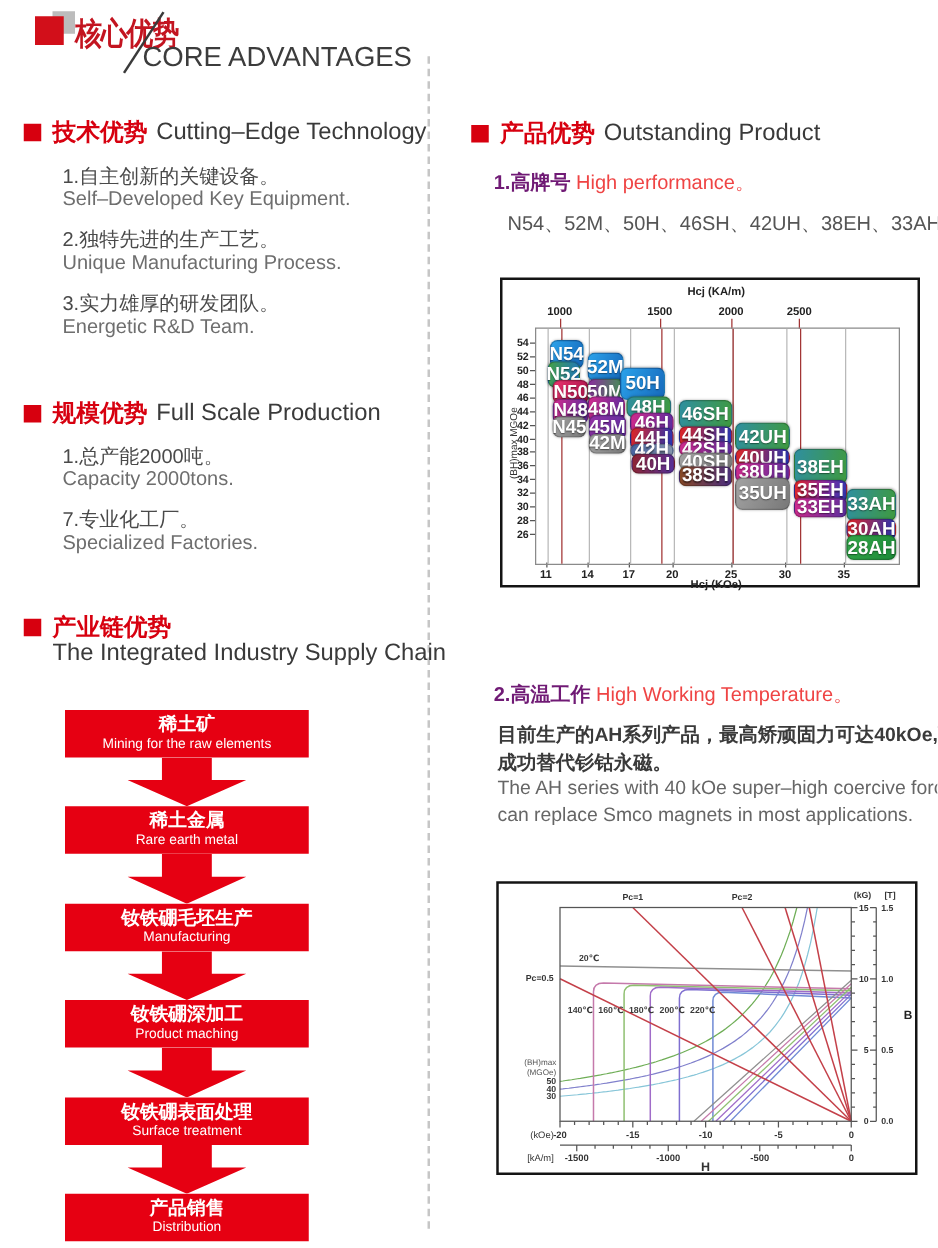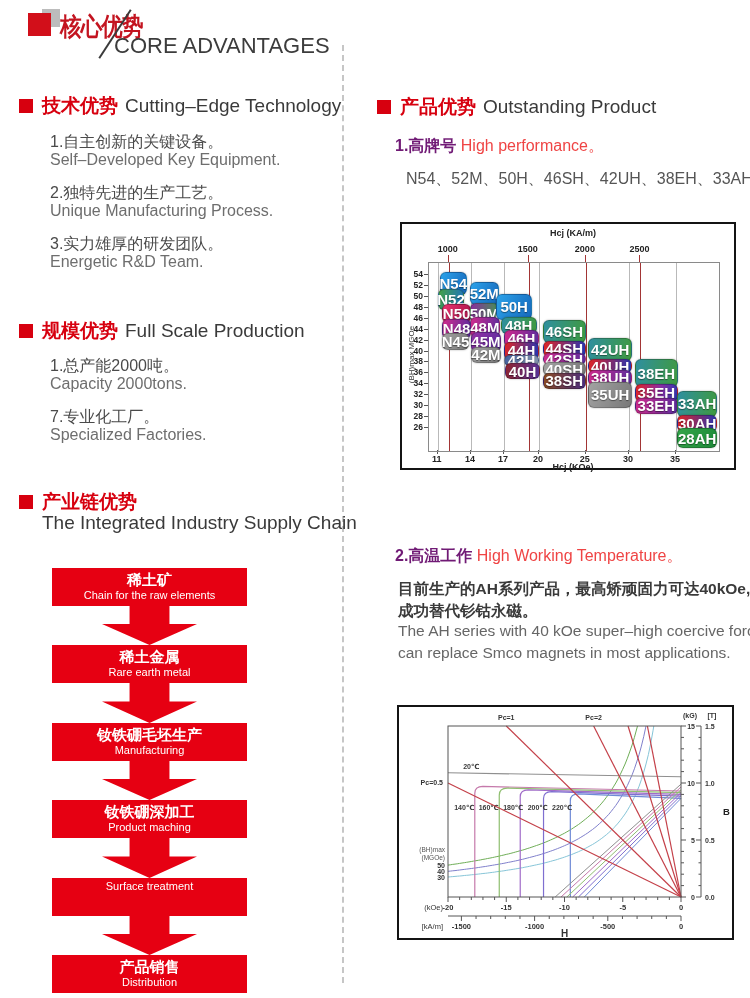--- a/index.html
+++ b/index.html
@@ -130,39 +130,40 @@
 
   <div class="sec-header" style="left:19px;top:489px;">
     <span class="sec-sq"></span>
     <span class="sec-zh">产业链优势</span>
   </div>
   <div class="sec-en2" style="left:42px;top:512px;">The Integrated Industry Supply Chain</div>
 
   <div id="flow" class="flow">
       <div class="flow-box" style="top: 3px;">
         <div class="flow-zh">稀土矿</div>
-        <div class="flow-en">Chain for the raw elements</div>
+        <div class="flow-en">Mining for the raw elements</div>
       </div>
       <div class="flow-arrow" style="top: 41px; height: 39px;"></div>
       <div class="flow-box" style="top: 80px;">
         <div class="flow-zh">稀土金属</div>
         <div class="flow-en">Rare earth metal</div>
       </div>
       <div class="flow-arrow" style="top: 118px; height: 40px;"></div>
       <div class="flow-box" style="top: 158px;">
         <div class="flow-zh">钕铁硼毛坯生产</div>
         <div class="flow-en">Manufacturing</div>
       </div>
       <div class="flow-arrow" style="top: 196px; height: 39px;"></div>
       <div class="flow-box" style="top: 235px;">
         <div class="flow-zh">钕铁硼深加工</div>
         <div class="flow-en">Product maching</div>
       </div>
       <div class="flow-arrow" style="top: 273px; height: 40px;"></div>
       <div class="flow-box" style="top: 313px;">
+        <div class="flow-zh">钕铁硼表面处理</div>
         <div class="flow-en">Surface treatment</div>
       </div>
       <div class="flow-arrow" style="top: 351px; height: 39px;"></div>
       <div class="flow-box" style="top: 390px;">
         <div class="flow-zh">产品销售</div>
         <div class="flow-en">Distribution</div>
       </div>
     </div>
 
   <div class="sec-header" style="left:377px;top:94px;">

